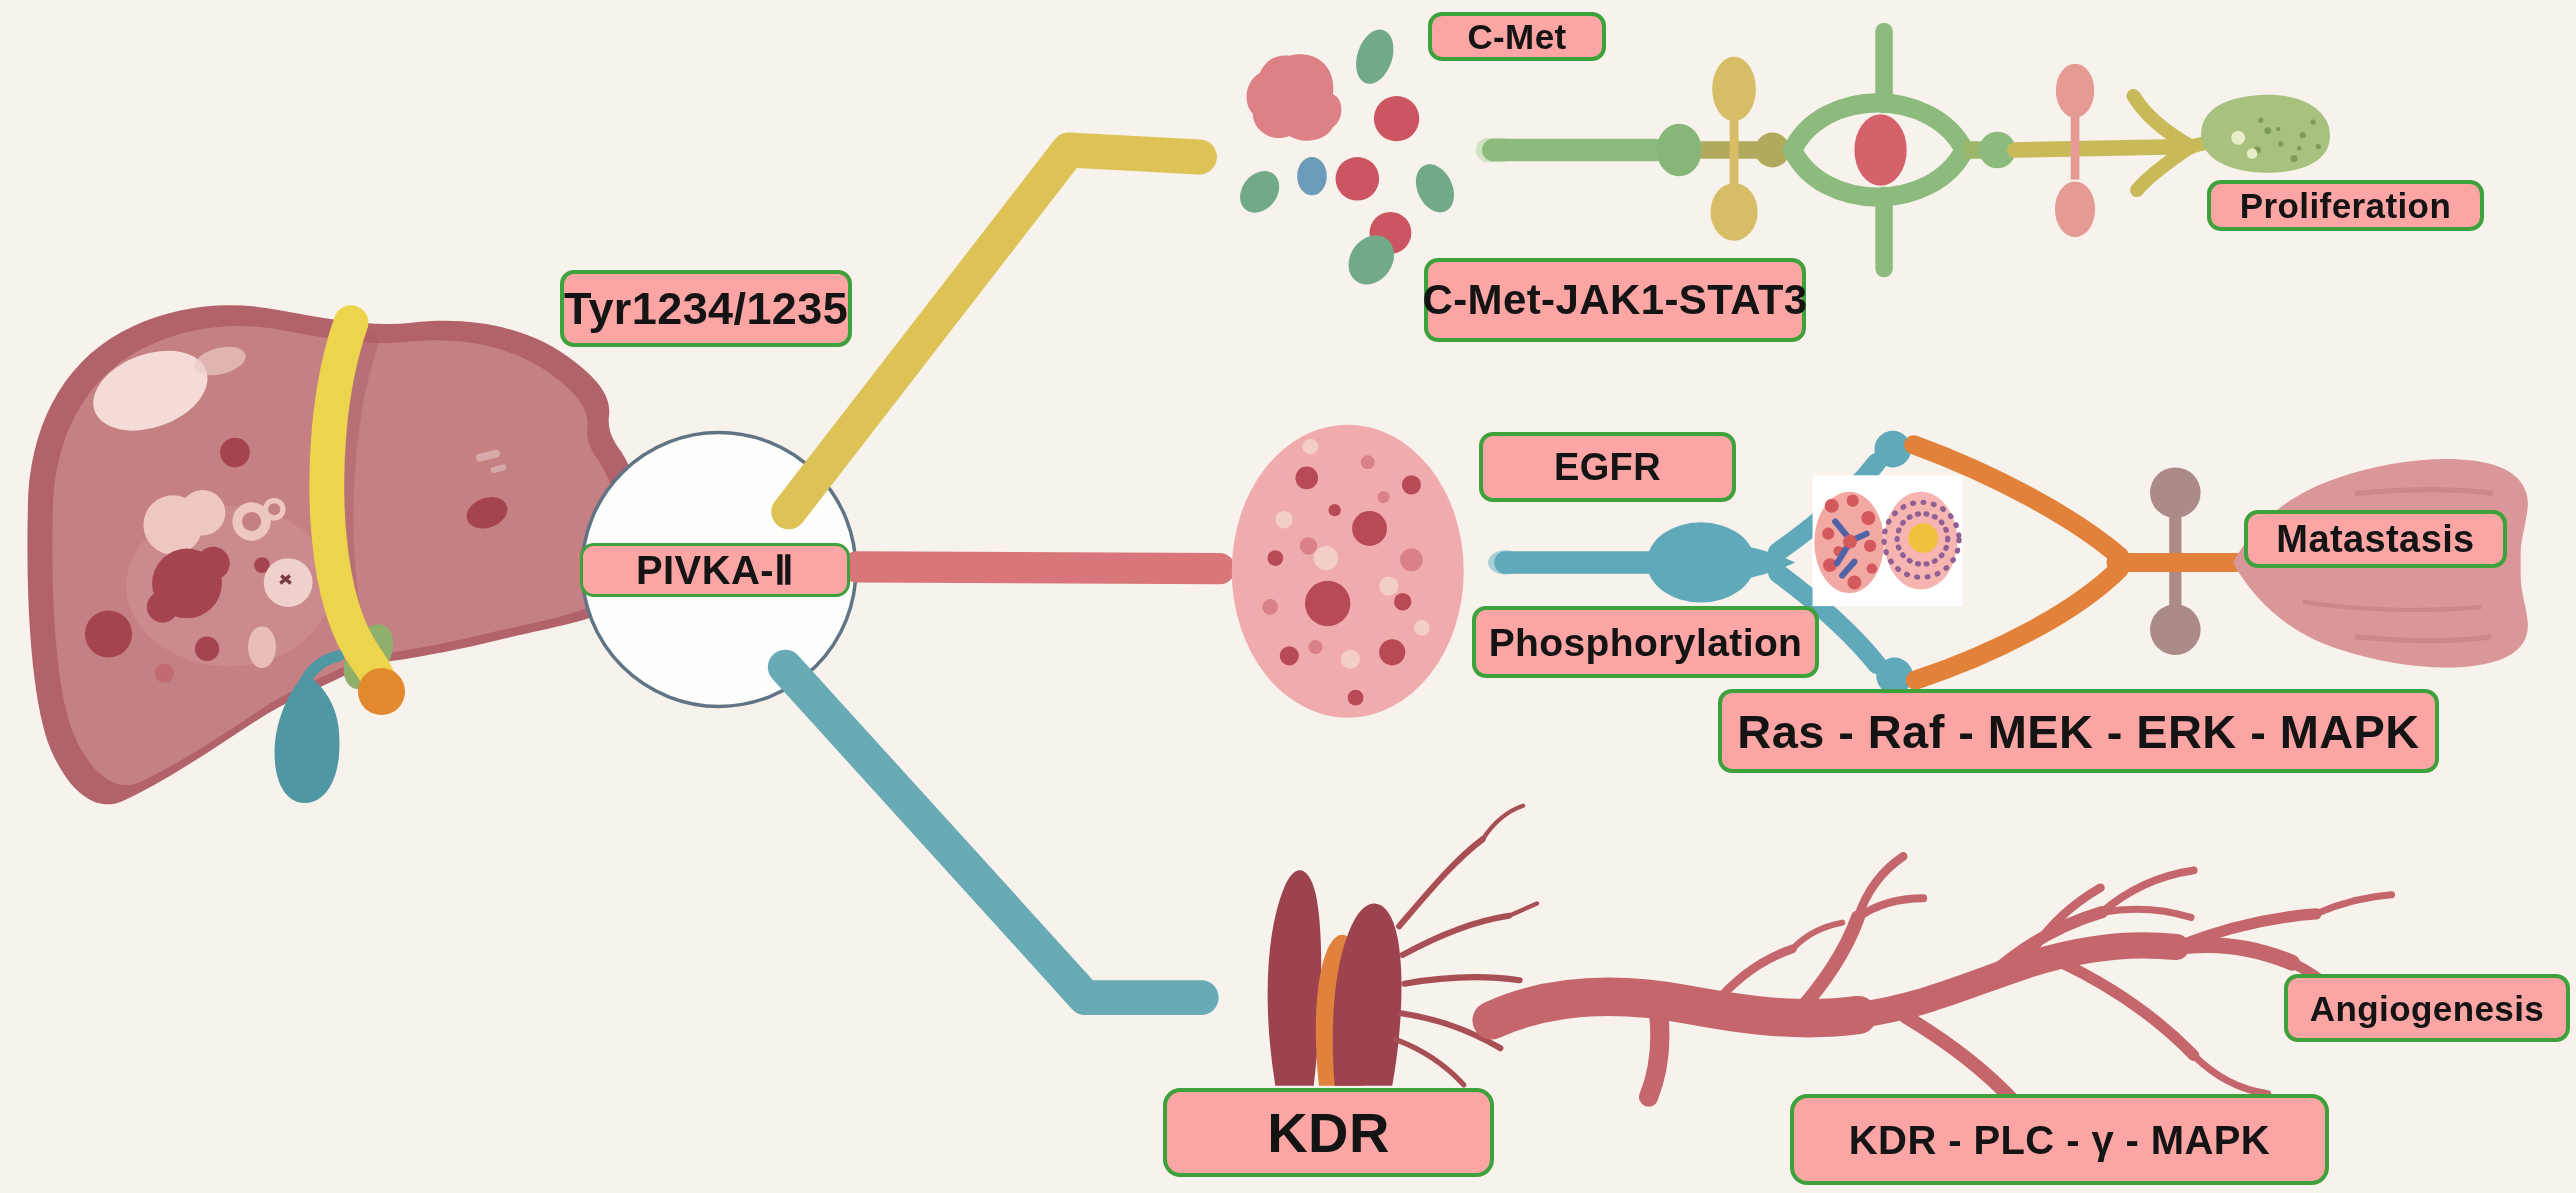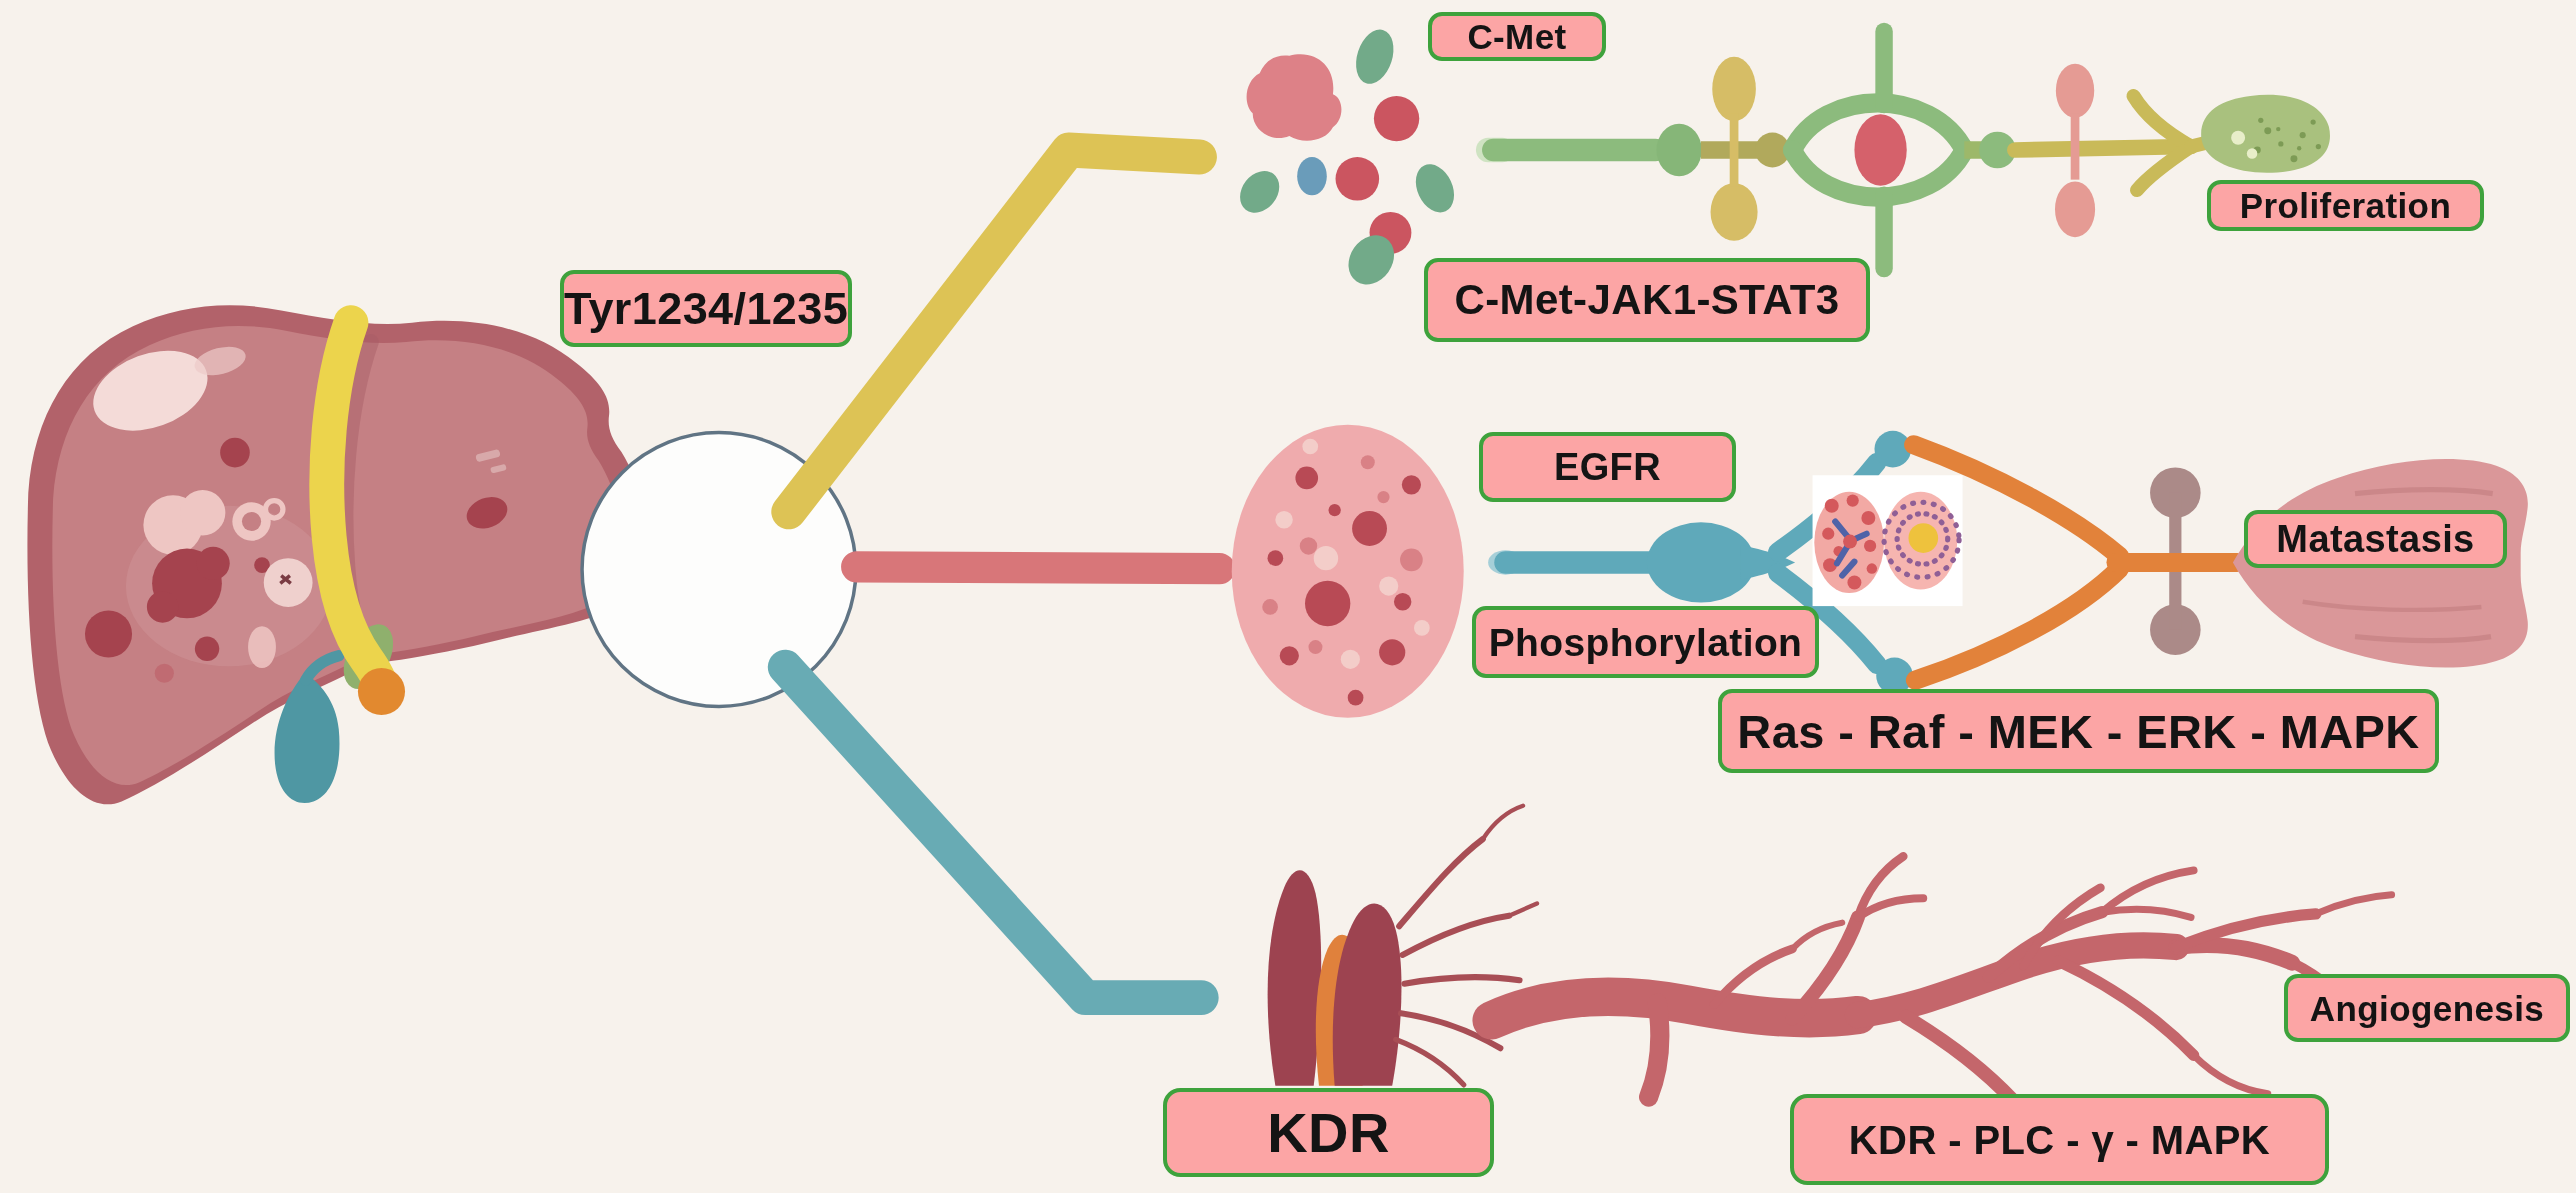--- a/index.html
+++ b/index.html
@@ -284,32 +284,33 @@
       <path d="M 2628 1104 C 2660 1120 2686 1142 2705 1168" stroke-width="12"></path>
       <path d="M 2495 1086 C 2545 1066 2600 1052 2655 1048" stroke-width="13"></path>
       <path d="M 2655 1048 C 2682 1036 2712 1028 2742 1026" stroke-width="8"></path>
     </g>
   </svg>
 
   <div class="label-box" style="left:560px;top:270px;width:292px;height:77px;font-size:45px;">Tyr1234/1235</div>
 
   <div class="label-box" style="left:1428px;top:12.2px;width:178px;height:49px;font-size:35px;">C-Met</div>
 
-  <div class="label-box" style="left:1424px;top:258px;width:446px;height:84px;font-size:42px;">C-Met-JAK1-STAT3</div>
+  <div class="label-box" style="left:1424px;top:258px;width:382px;height:84px;font-size:42px;">C-Met-JAK1-STAT3</div>
 
   <div class="label-box" style="left:2207px;top:180px;width:277px;height:51px;font-size:35px;">Proliferation</div>
 
   <div class="label-box" style="left:1479px;top:432px;width:257px;height:70px;font-size:38px;">EGFR</div>
 
   <div class="label-box" style="left:1472px;top:606px;width:347px;height:72px;font-size:39px;">Phosphorylation</div>
 
   <div class="label-box" style="left:1718px;top:689px;width:721px;height:84px;font-size:47px;">Ras - Raf - MEK - ERK - MAPK</div>
 
   <div class="label-box" style="left:2244px;top:510px;width:263px;height:58px;font-size:38px;">Matastasis</div>
 
+  <div class="label-box" style="left:580px;top:543px;width:270px;height:54px;font-size:40px;border-width:3.5px;">PIVKA-Ⅱ</div>
 
   <div class="label-box" style="left:1163px;top:1088px;width:331px;height:89px;font-size:56px;border-radius:17.4px;">KDR</div>
 
   <div class="label-box" style="left:1790px;top:1094px;width:539px;height:91px;font-size:40px;border-radius:17.4px;">KDR - PLC - γ - MAPK</div>
 
   <div class="label-box" style="left:2284px;top:974px;width:286px;height:68px;font-size:35px;">Angiogenesis</div>
 
 </div>
 
 

